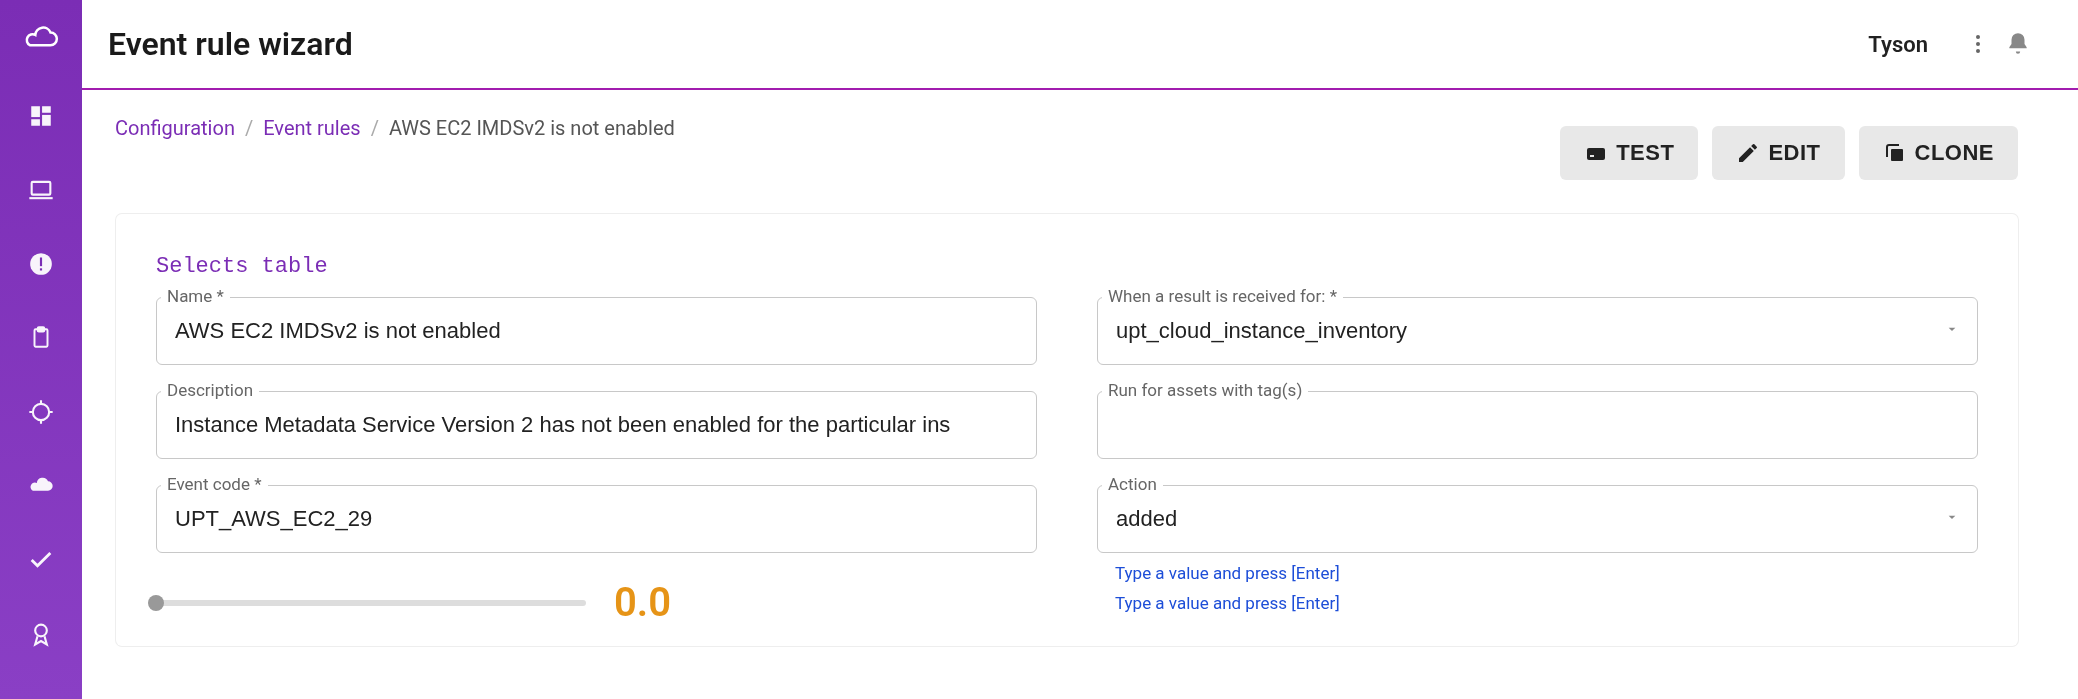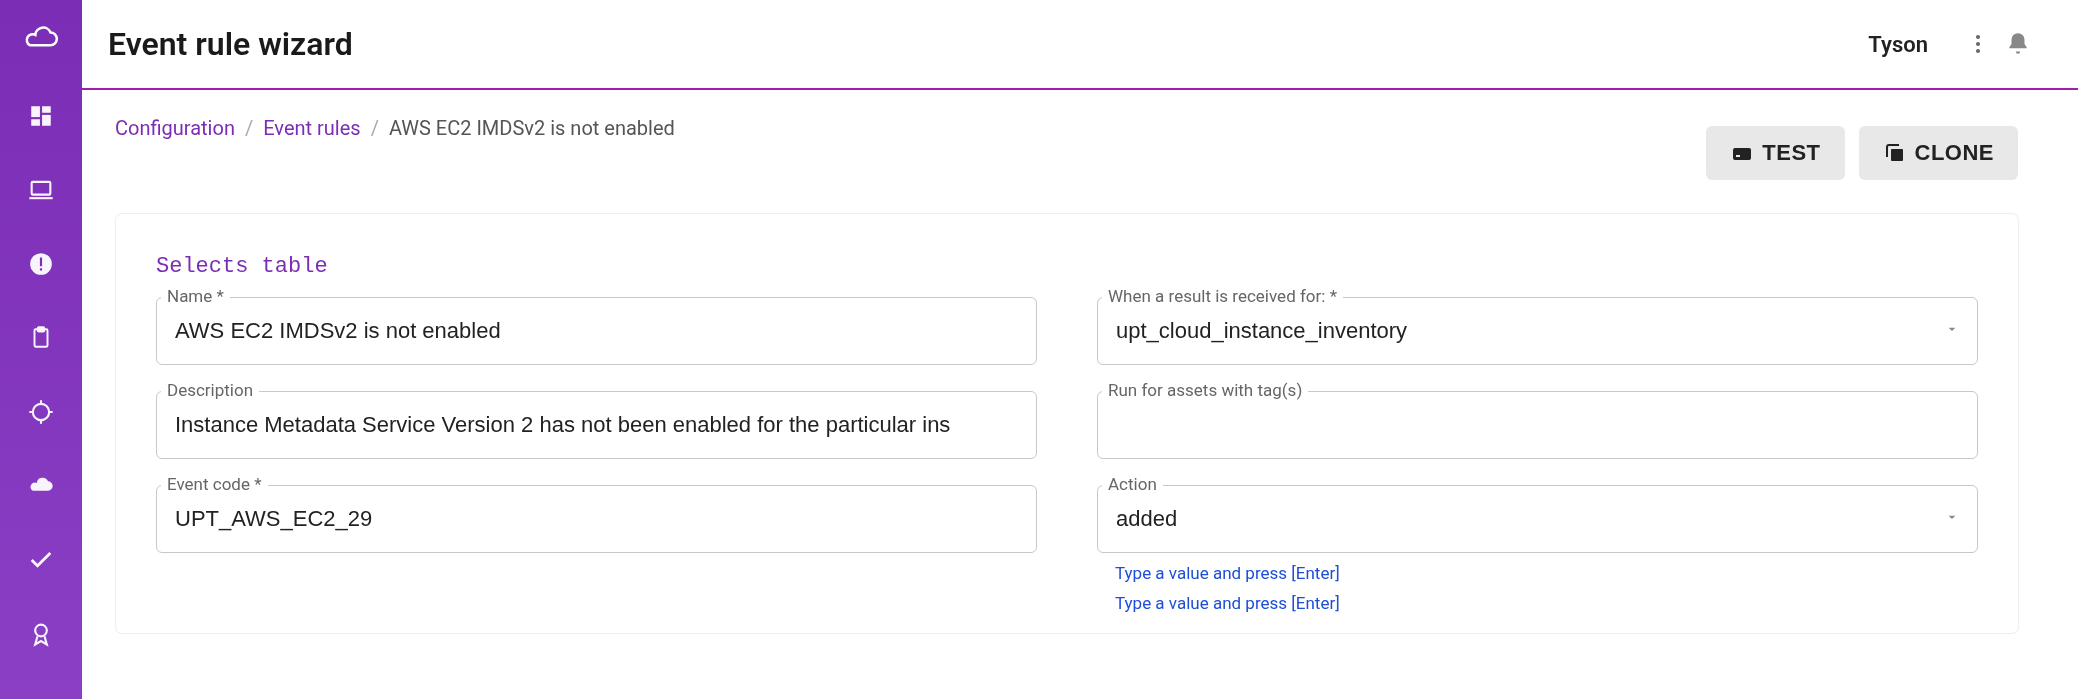--- a/index.html
+++ b/index.html
@@ -150,20 +150,26 @@
       <div class="btn-row">
         <button class="btn">
           <svg width="24" height="24" viewBox="0 0 24 24" fill="#222">
               <rect x="3" y="7" width="18" height="12" rx="2"></rect>
               <rect x="6" y="14" width="4" height="2" fill="#e8e8e8"></rect>
             </svg>
           <span>TEST</span>
         </button>
         <button class="btn">
           <svg width="24" height="24" viewBox="0 0 24 24" fill="#222">
+              <path d="M3 17.25V21h3.75L17.81 9.94l-3.75-3.75L3 17.25zM20.71 7.04a1 1 0 000-1.41l-2.34-2.34a1 1 0 00-1.41 0l-1.83 1.83 3.75 3.75 1.83-1.83z"></path>
+            </svg>
+          <span>EDIT</span>
+        </button>
+        <button class="btn">
+          <svg width="24" height="24" viewBox="0 0 24 24" fill="#222">
               <rect x="8" y="8" width="12" height="12" rx="1"></rect>
               <path d="M4 16V6a2 2 0 012-2h10" fill="none" stroke="#222" stroke-width="2"></path>
             </svg>
           <span>CLONE</span>
         </button>
       </div>
     </div>
 
     <div class="card">
       <div class="selects-title">Selects table</div>
@@ -176,20 +182,26 @@
           </div>
           <div class="field">
             <label class="field-label">Description</label>
             <input class="field-input" value="Instance Metadata Service Version 2 has not been enabled for the particular ins" style="">
           </div>
           <div class="field">
             <label class="field-label">Event code *</label>
             <input class="field-input" value="UPT_AWS_EC2_29" style="">
           </div>
           <div>
+            <div class="score-row">
+              <div class="slider">
+                <div class="slider-thumb"></div>
+              </div>
+              <div class="score-value">0.0</div>
+            </div>
           </div>
         </div>
 
         <div class="col">
           <div class="field select-wrap">
             <label class="field-label">When a result is received for: *</label>
             <input class="field-input field-select" readonly="" value="upt_cloud_instance_inventory" style="">
             <span class="select-caret">
               <svg width="16" height="16" viewBox="0 0 24 24" fill="#888">
                   <path d="M7 10l5 5 5-5z"></path>

